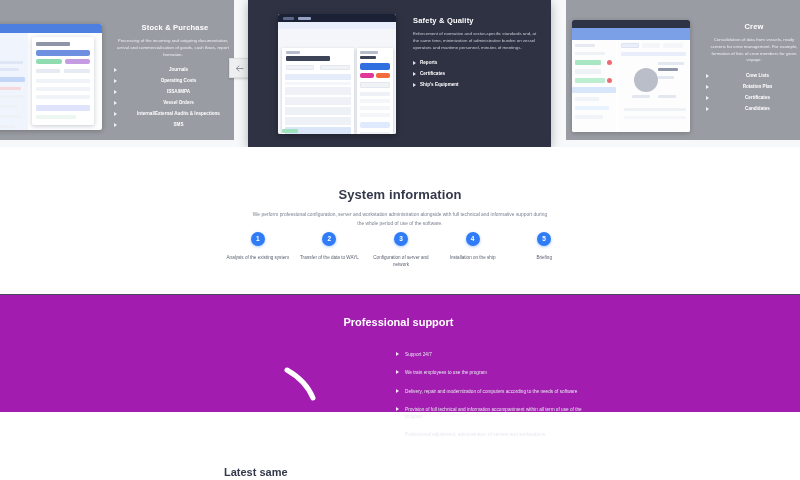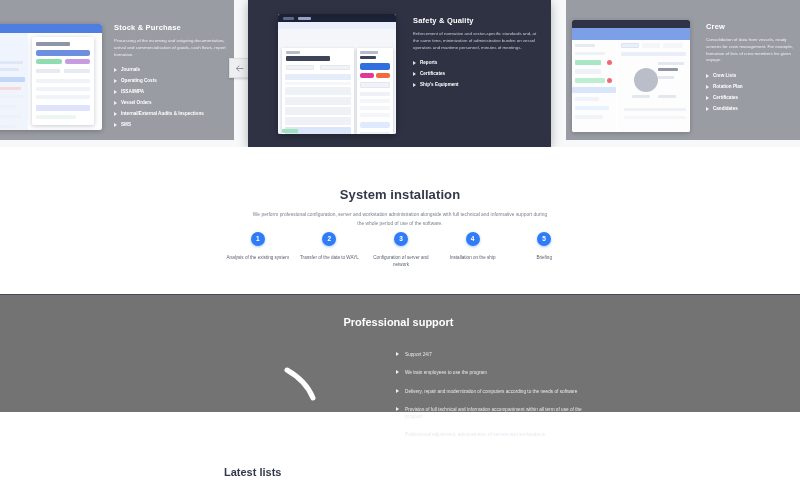--- a/index.html
+++ b/index.html
@@ -33,21 +33,21 @@
   .bar { position:absolute; border-radius:1px; }
 
   
   .lshot { left:-6px; top:24px; width:108px; height:106px; border-radius:2px;
            box-shadow:0 1px 5px rgba(0,0,0,.25); background:#fdfdfe; }
   .lshot .panelblue { position:absolute; left:0; top:9px; width:34px; bottom:0; background:#f0f4fd; }
   .lshot .card { position:absolute; left:38px; top:13px; width:62px; height:88px;
                  background:#fff; box-shadow:0 1px 4px rgba(40,50,80,.25); border-radius:2px; }
 
   
-  .side-text { position:absolute; color:#fff; }
+  .side-text { position:absolute; color:#fff;text-align:center; }
   .side-title { font-size:7.5px; font-weight:bold; letter-spacing:.2px; color:#ffffff; }
   .side-desc { font-size:4.4px; line-height:1.55; color:#eceef2; margin-top:6px; max-width:118px; }
   .side-list { margin-top:9px; }
   .side-li { font-size:4.6px; font-weight:bold; color:#ffffff; line-height:1.3;
              margin-bottom:5px; padding-left:7px; position:relative; }
   .side-li .tri { position:absolute; left:0; top:1px; width:0; height:0;
                   border-left:3px solid rgba(255,255,255,.85);
                   border-top:2px solid transparent; border-bottom:2px solid transparent; }
 
   .center-text { position:absolute; left:165px; top:16px; width:128px; color:#fff; }
@@ -91,21 +91,21 @@
              width:300px; margin:9px auto 0; }
   .steps { position:absolute; left:0; right:0; top:85px; display:flex;
            padding:0 220px 0 222px; }
   .step { flex:1; text-align:center; }
   .step-num { width:14px; height:14px; border-radius:50%; background:#2f7cf6; color:#fff;
               font-size:6.5px; font-weight:bold; line-height:14px; margin:0 auto;
               box-shadow:0 1px 3px rgba(47,124,246,.4); }
   .step-label { margin-top:8px; font-size:4.6px; color:#5d6271; line-height:1.6; padding:0 3px; }
 
   
-  .support { position:absolute; left:0; top:294px; width:800px; height:118px; background:#737373;
+  .support { position:absolute; left:0; top:294px; width:800px; height:118px; background:#a21caf;
              border-top:1px solid #454a5c; }
   .support-title { text-align:center; font-size:11px; font-weight:bold; color:#fff; padding-top:21px;
                    margin-left:-3px; }
   .support-list { position:absolute; left:396px; top:56px; width:190px; }
   .sup-li { position:relative; padding-left:9px; font-size:4.7px; color:#e7e9ef;
             line-height:1.55; margin-bottom:11px; }
   .sup-li .tri { position:absolute; left:0; top:1px; width:0; height:0;
                  border-left:3.5px solid rgba(255,255,255,.9);
                  border-top:2.5px solid transparent; border-bottom:2.5px solid transparent; }
   .support-art { position:absolute; left:265px; top:360px; width:110px; height:80px; }
@@ -262,21 +262,21 @@
           <div class="side-li"><span class="tri"></span><span>Crew Lists</span></div>
           <div class="side-li"><span class="tri"></span><span>Rotation Plan</span></div>
           <div class="side-li"><span class="tri"></span><span>Certificates</span></div>
           <div class="side-li"><span class="tri"></span><span>Candidates</span></div>
         </div>
       </div>
     </div>
   </div>
 
   <div class="install">
-    <div class="sec-title" style="padding-top:40px;">System installation</div>
+    <div class="sec-title" style="padding-top:40px;">System information</div>
     <div class="sec-sub">We perform professional configuration, server and workstation administration alongside with full technical and informative support during the whole period of use of the software.</div>
 
     <div class="steps">
       <div class="step">
         <div class="step-num">1</div>
         <div class="step-label">Analysis of the existing system</div>
       </div>
       <div class="step">
         <div class="step-num">2</div>
         <div class="step-label">Transfer of the data to WAYL</div>
@@ -306,16 +306,16 @@
       <div class="sup-li"><span class="tri"></span><span>Provision of full technical and information accompaniment within all term of use of the program</span></div>
       <div class="sup-li"><span class="tri"></span><span>Professional adjustment, administration of servers and workstations</span></div>
     </div>
   </div>
 
   <svg class="support-art" viewBox="0 0 110 80">
     <path d="M22 10 C 36 18, 44 28, 48 38" stroke="#ffffff" stroke-width="5" fill="none" stroke-linecap="round"></path>
   </svg>
 
   <div class="news">
-    <div class="news-title">Latest lists</div>
+    <div class="news-title">Latest same</div>
   </div>
 
 </div>
 
 </body></html>

